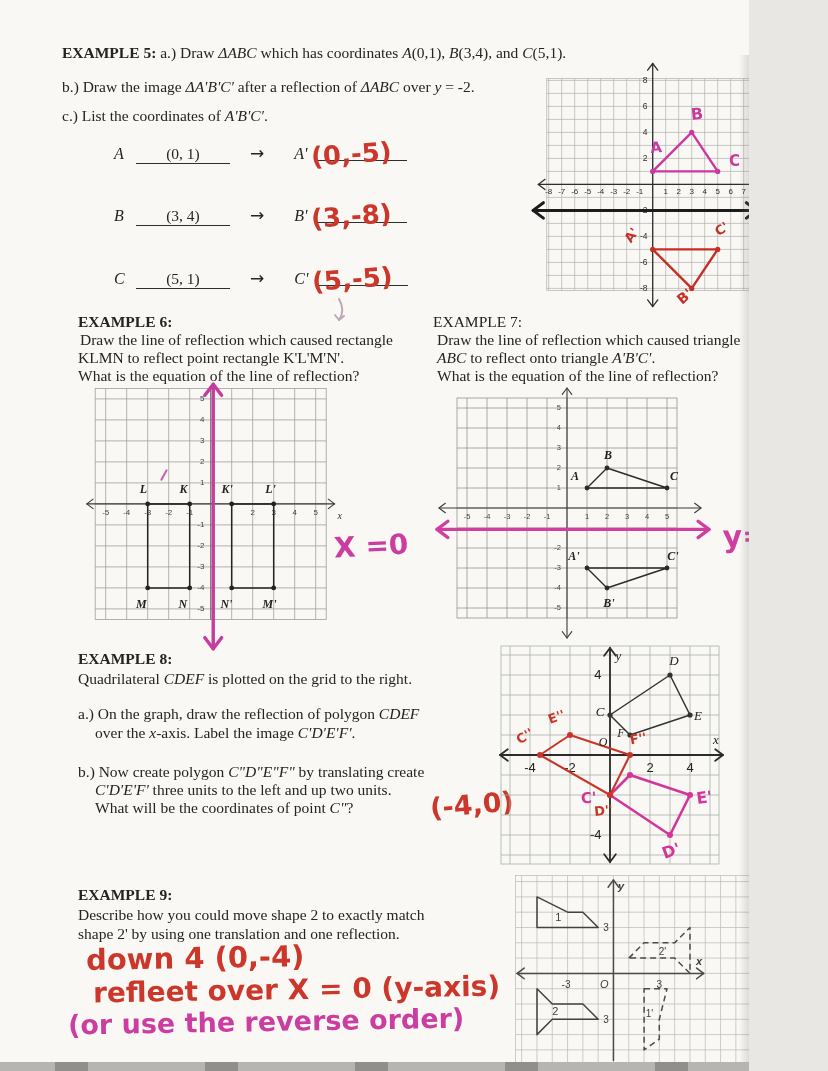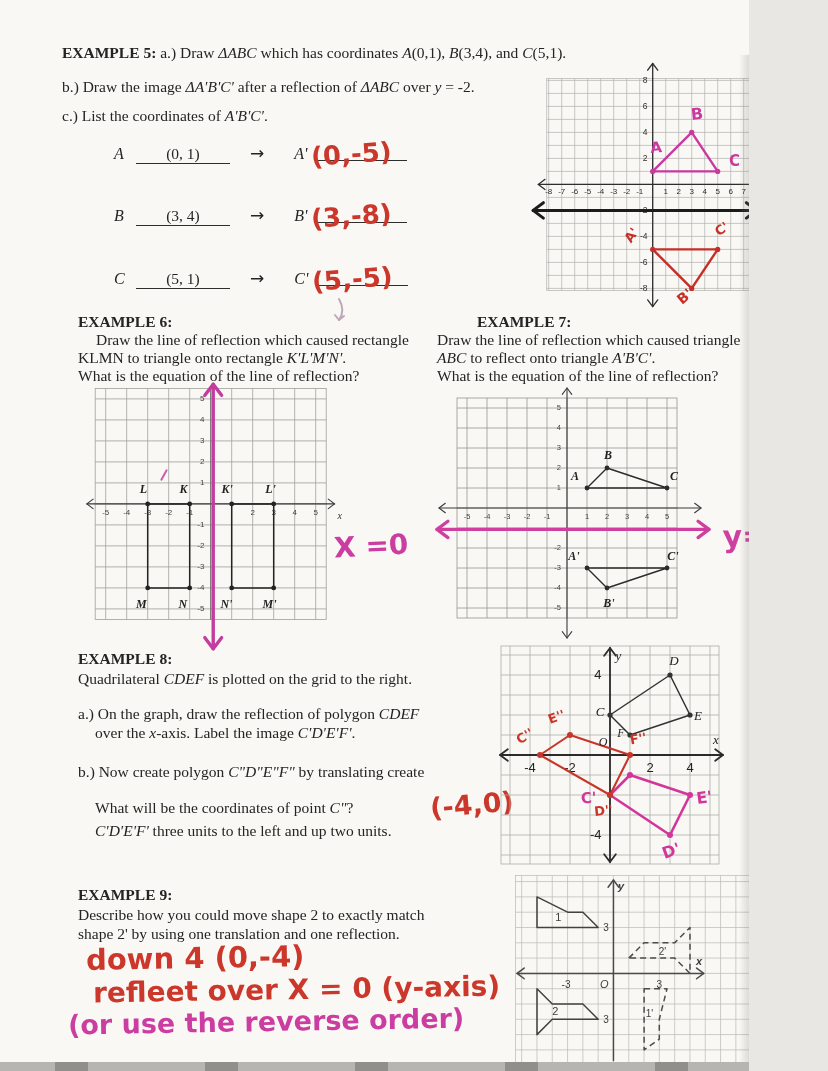--- a/index.html
+++ b/index.html
@@ -139,22 +139,22 @@
         <text x="210.6" y="109.2" fill="#c9399f" font-size="15" text-anchor="middle" font-family="&quot;DejaVu Sans&quot;, sans-serif" font-weight="bold">C</text>
         <text x="111.15" y="180.70000000000002" fill="#c62f26" font-size="13" text-anchor="middle" font-family="&quot;DejaVu Sans&quot;, sans-serif" font-weight="bold" transform="rotate(-55 111.15 180.70000000000002)">A'</text>
         <text x="200.20000000000002" y="175.5" fill="#c62f26" font-size="13" text-anchor="middle" font-family="&quot;DejaVu Sans&quot;, sans-serif" font-weight="bold" transform="rotate(-35 200.20000000000002 175.5)">C'</text>
         <text x="163.8" y="243.10000000000002" fill="#c62f26" font-size="14" text-anchor="middle" font-family="&quot;DejaVu Sans&quot;, sans-serif" font-weight="bold" transform="rotate(-40 163.8 243.10000000000002)">B'</text>
         <text x="240.5" y="160.55" fill="#1b1b1b" font-size="21" text-anchor="start" font-family="&quot;DejaVu Sans&quot;, sans-serif" font-weight="bold">y=-2</text>
       </svg>
   </section>
 
   <section>
     <div class="pline" style="left:78px;top:313px"><span style="font-weight: bold; margin-top: 45px;">EXAMPLE 6:</span></div>
-    <div class="pline" style="left:96px;top:331px"><span>Draw the line of reflection which caused rectangle</span></div>
-    <div class="pline" style="left:78px;top:349px"><span style="">KLMN</span><span> to triangle onto rectangle </span><span style="font-style: italic;">K'L'M'N'</span><span>.</span></div>
+    <div class="pline" style="left:80px;top:331px"><span>Draw the line of reflection which caused rectangle</span></div>
+    <div class="pline" style="left:78px;top:349px"><span style="">KLMN</span><span> to reflect point rectangle </span><span style="">K'L'M'N'</span><span>.</span></div>
     <div class="pline" style="left:78px;top:367px"><span>What is the equation of the line of reflection?</span></div>
     <svg class="graph" width="313" height="277" viewBox="0 0 313 277" style="left: 91px; top: 380px;">
         <line x1="14.700000000000003" y1="239.4" x2="14.700000000000003" y2="8.400000000000007" stroke="#9e9e9c" stroke-width="0.8"></line>
         <line x1="35.7" y1="239.4" x2="35.7" y2="8.400000000000007" stroke="#9e9e9c" stroke-width="0.8"></line>
         <line x1="56.7" y1="239.4" x2="56.7" y2="8.400000000000007" stroke="#9e9e9c" stroke-width="0.8"></line>
         <line x1="77.7" y1="239.4" x2="77.7" y2="8.400000000000007" stroke="#9e9e9c" stroke-width="0.8"></line>
         <line x1="98.7" y1="239.4" x2="98.7" y2="8.400000000000007" stroke="#9e9e9c" stroke-width="0.8"></line>
         <line x1="119.7" y1="239.4" x2="119.7" y2="8.400000000000007" stroke="#9e9e9c" stroke-width="0.8"></line>
         <line x1="140.70000000000002" y1="239.4" x2="140.70000000000002" y2="8.400000000000007" stroke="#9e9e9c" stroke-width="0.8"></line>
         <line x1="161.70000000000002" y1="239.4" x2="161.70000000000002" y2="8.400000000000007" stroke="#9e9e9c" stroke-width="0.8"></line>
@@ -221,21 +221,21 @@
         <text x="178.5" y="227.85000000000002" fill="#222" font-size="12" text-anchor="middle" font-family="&quot;Liberation Serif&quot;, serif" font-style="italic" font-weight="bold">M'</text>
         <text x="243.60000000000002" y="177.45" fill="#cb3da0" font-size="28" text-anchor="start" font-family="&quot;DejaVu Sans&quot;, sans-serif" font-weight="bold" transform="rotate(-3 243.60000000000002 177.45)">X =0</text>
       </svg>
     <svg class="doodle" width="20" height="26">
       <path d="M6,2 C10,9 11,16 6,23" fill="none" stroke="#bda7b8" stroke-width="2" stroke-linecap="round"></path>
       <path d="M2,18 L6,23 L11,19" fill="none" stroke="#bda7b8" stroke-width="2" stroke-linecap="round" stroke-linejoin="round"></path>
     </svg>
   </section>
 
   <section>
-    <div class="pline" style="left:433px;top:313px"><span style="font-weight: bold; margin-left: 44px;">EXAMPLE 7:</span></div>
+    <div class="pline" style="left:433px;top:313px"><span style="font-weight: normal;">EXAMPLE 7:</span></div>
     <div class="pline" style="left:437px;top:331px"><span>Draw the line of reflection which caused triangle</span></div>
     <div class="pline" style="left:437px;top:349px"><span style="font-style: italic;">ABC</span><span> to reflect onto triangle </span><span style="font-style: italic;">A'B'C'</span><span>.</span></div>
     <div class="pline" style="left:437px;top:367px"><span>What is the equation of the line of reflection?</span></div>
     <svg class="graph" width="392" height="259" viewBox="0 0 392 259" style="left: 435px; top: 385px;">
         <line x1="31.999999999999993" y1="233" x2="31.999999999999993" y2="13.000000000000007" stroke="#949492" stroke-width="0.8"></line>
         <line x1="51.99999999999999" y1="233" x2="51.99999999999999" y2="13.000000000000007" stroke="#949492" stroke-width="0.8"></line>
         <line x1="72" y1="233" x2="72" y2="13.000000000000007" stroke="#949492" stroke-width="0.8"></line>
         <line x1="92" y1="233" x2="92" y2="13.000000000000007" stroke="#949492" stroke-width="0.8"></line>
         <line x1="112" y1="233" x2="112" y2="13.000000000000007" stroke="#949492" stroke-width="0.8"></line>
         <line x1="132" y1="233" x2="132" y2="13.000000000000007" stroke="#949492" stroke-width="0.8"></line>
@@ -301,21 +301,21 @@
         <text x="288" y="162" fill="#cf3f9f" font-size="30" text-anchor="start" font-family="&quot;DejaVu Sans&quot;, sans-serif" font-weight="bold" transform="rotate(-2 288 162)">y=-1</text>
       </svg>
   </section>
 
   <section>
     <div class="pline" style="left:78px;top:650px"><span style="font-weight: bold;">EXAMPLE 8:</span></div>
     <div class="pline" style="left:78px;top:670px"><span>Quadrilateral </span><span style="font-style: italic;">CDEF</span><span> is plotted on the grid to the right.</span></div>
     <div class="pline" style="left:78px;top:705px"><span>a.) On the graph, draw the reflection of polygon </span><span style="font-style: italic;">CDEF</span></div>
     <div class="pline" style="left:95px;top:724px"><span>over the </span><span style="font-style: italic;">x</span><span>-axis. Label the image </span><span style="font-style: italic;">C'D'E'F'</span><span>.</span></div>
     <div class="pline" style="left:78px;top:763px"><span>b.) Now create polygon </span><span style="font-style: italic;">C"D"E"F"</span><span> by translating create</span></div>
-    <div class="pline" style="left:95px;top:822px"><span style="font-style: italic;">C'D'E'F'</span><span> three units to the left and up two units.</span></div>
+    <div class="pline" style="left:95px;top:781px"><span style="font-style: italic;">C'D'E'F'</span><span> three units to the left and up two units.</span></div>
     <div class="pline" style="left:95px;top:799px"><span>What will be the coordinates of point </span><span style="font-style: italic;">C"</span><span>?</span></div>
     <div class="hwline hw red" style="left:430px;top:791px;font-size:27px;transform:rotate(-5deg)">(-4,0)</div>
     <svg class="graph" width="333" height="230" viewBox="0 0 333 230" style="left: 495px; top: 645px;">
         <line x1="15" y1="219" x2="15" y2="0.9999999999999964" stroke="#abafa9" stroke-width="0.8"></line>
         <line x1="35" y1="219" x2="35" y2="0.9999999999999964" stroke="#abafa9" stroke-width="0.8"></line>
         <line x1="55" y1="219" x2="55" y2="0.9999999999999964" stroke="#abafa9" stroke-width="0.8"></line>
         <line x1="75" y1="219" x2="75" y2="0.9999999999999964" stroke="#abafa9" stroke-width="0.8"></line>
         <line x1="95" y1="219" x2="95" y2="0.9999999999999964" stroke="#abafa9" stroke-width="0.8"></line>
         <line x1="115" y1="219" x2="115" y2="0.9999999999999964" stroke="#abafa9" stroke-width="0.8"></line>
         <line x1="135" y1="219" x2="135" y2="0.9999999999999964" stroke="#abafa9" stroke-width="0.8"></line>

